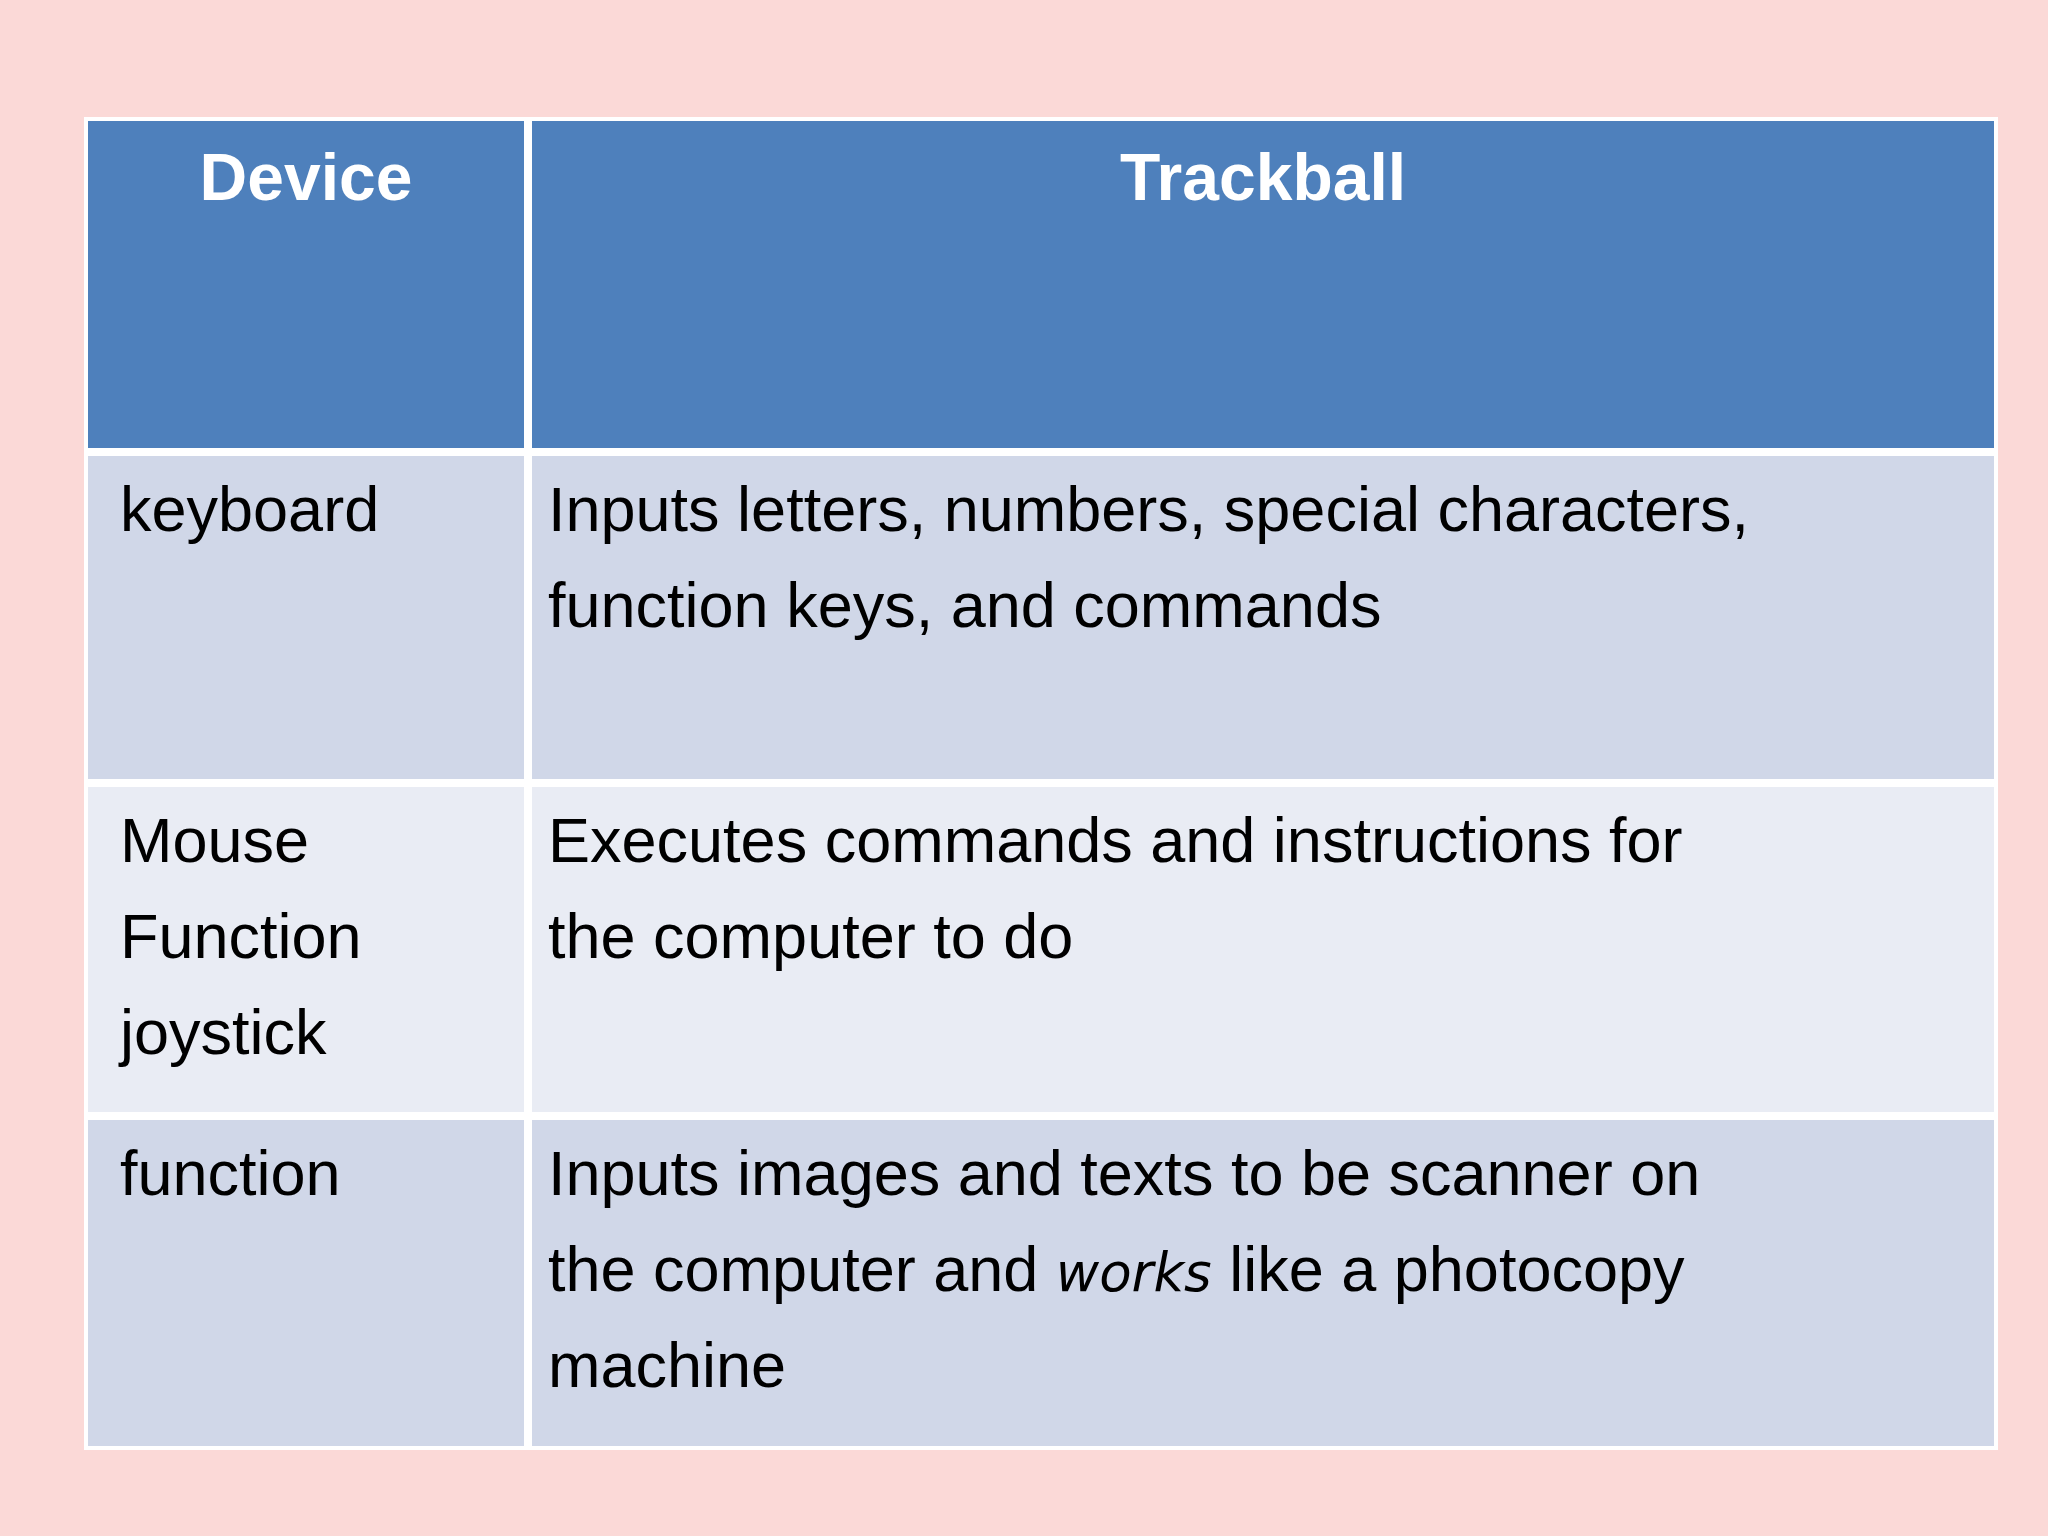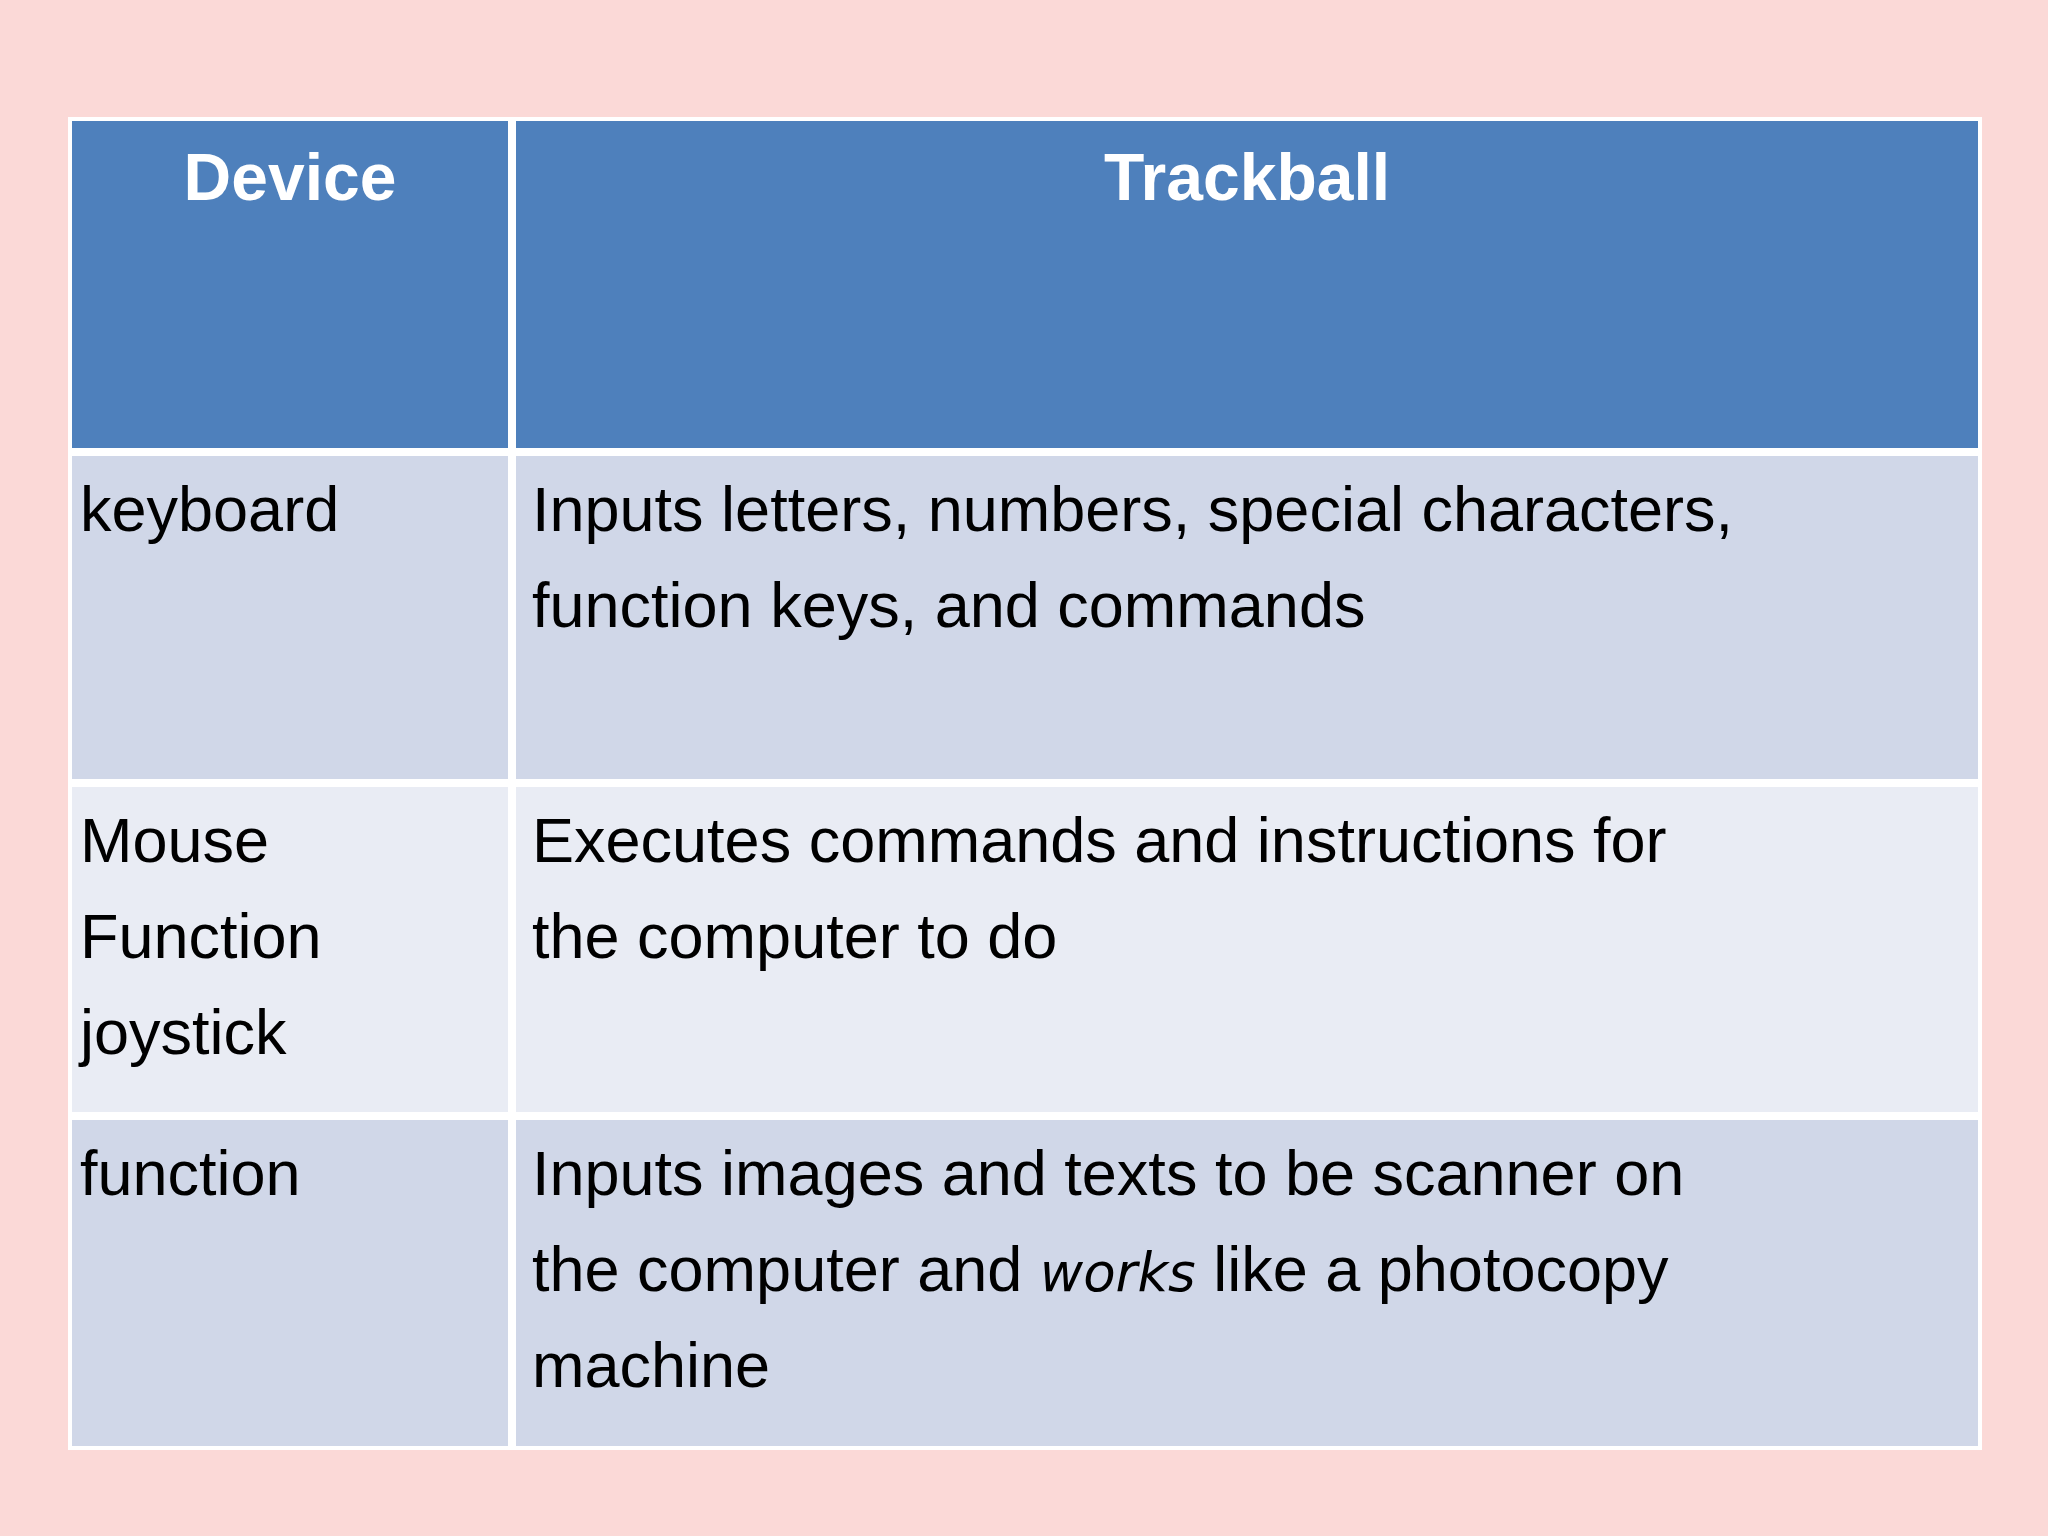--- a/index.html
+++ b/index.html
@@ -19,21 +19,21 @@
   }
   body { background: var(--page-bg); position: relative; }
 
   .slide {
     position: absolute; inset: 0;
     background: var(--page-bg);
   }
 
   table.device-table {
     position: absolute;
-    left: 68px; top: 117px;
+    left: 84px; top: 117px;
     width: 1914px; height: 1333px;
     border-collapse: separate;
     border-spacing: 0;
     table-layout: fixed;
   }
   col.col-device   { width: 444px; }
   col.col-function { width: 1470px; }
 
   .device-table th,
   .device-table td {
@@ -59,21 +59,21 @@
 
   .device-table td {
     font-size: 63px;
     line-height: 1.52;
     white-space: pre-line;
     padding-top: 6px;
   }
   tr.band-a td { background: var(--band-dark); }
   tr.band-b td { background: var(--band-light); }
 
-  td.device-cell   { padding-left: 8px; padding-right: 10px; }
+  td.device-cell   { padding-left: 32px; padding-right: 10px; }
   td.function-cell { padding-left: 16px; padding-right: 25px; }
 
   .emph {
     font-family: "DejaVu Sans", sans-serif;
     font-size: 53px;
     font-style: italic;
   }
 </style>
 </head>
 <body>

